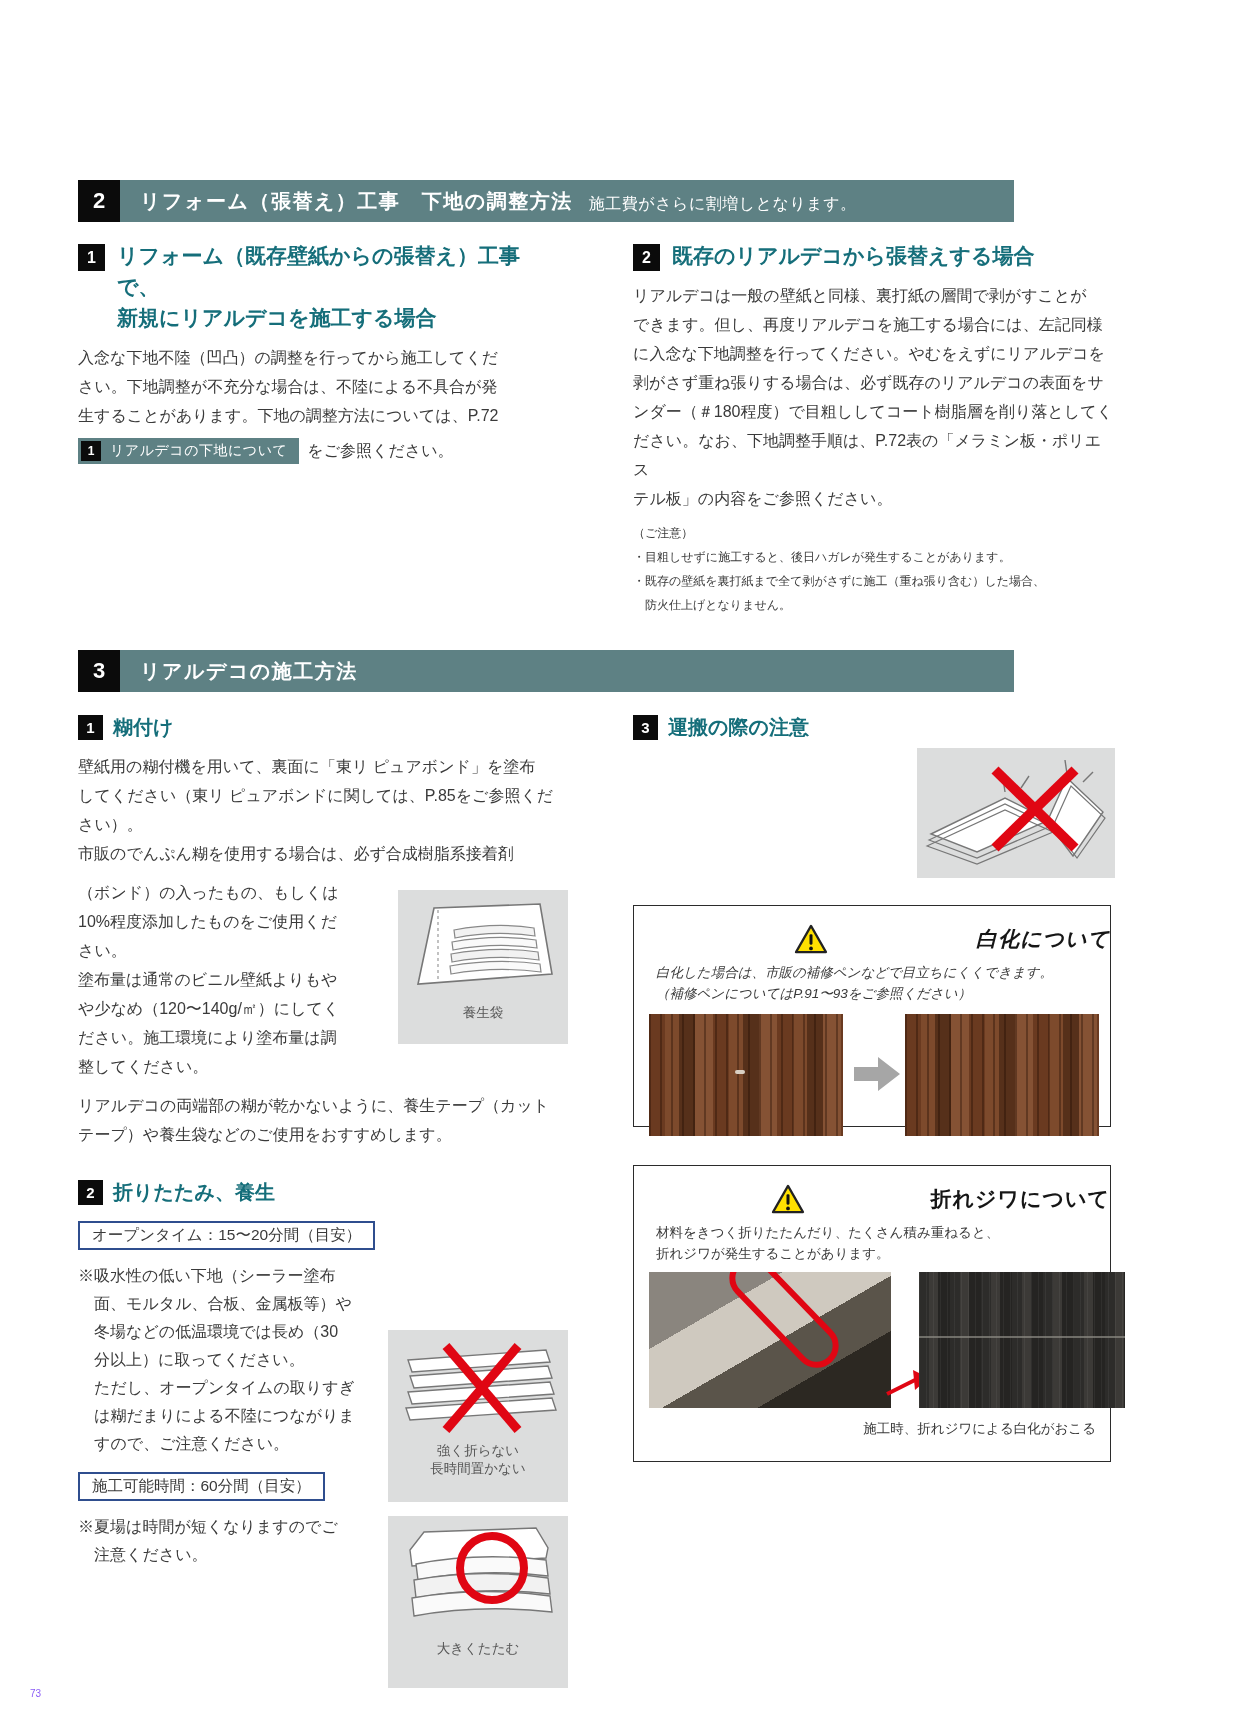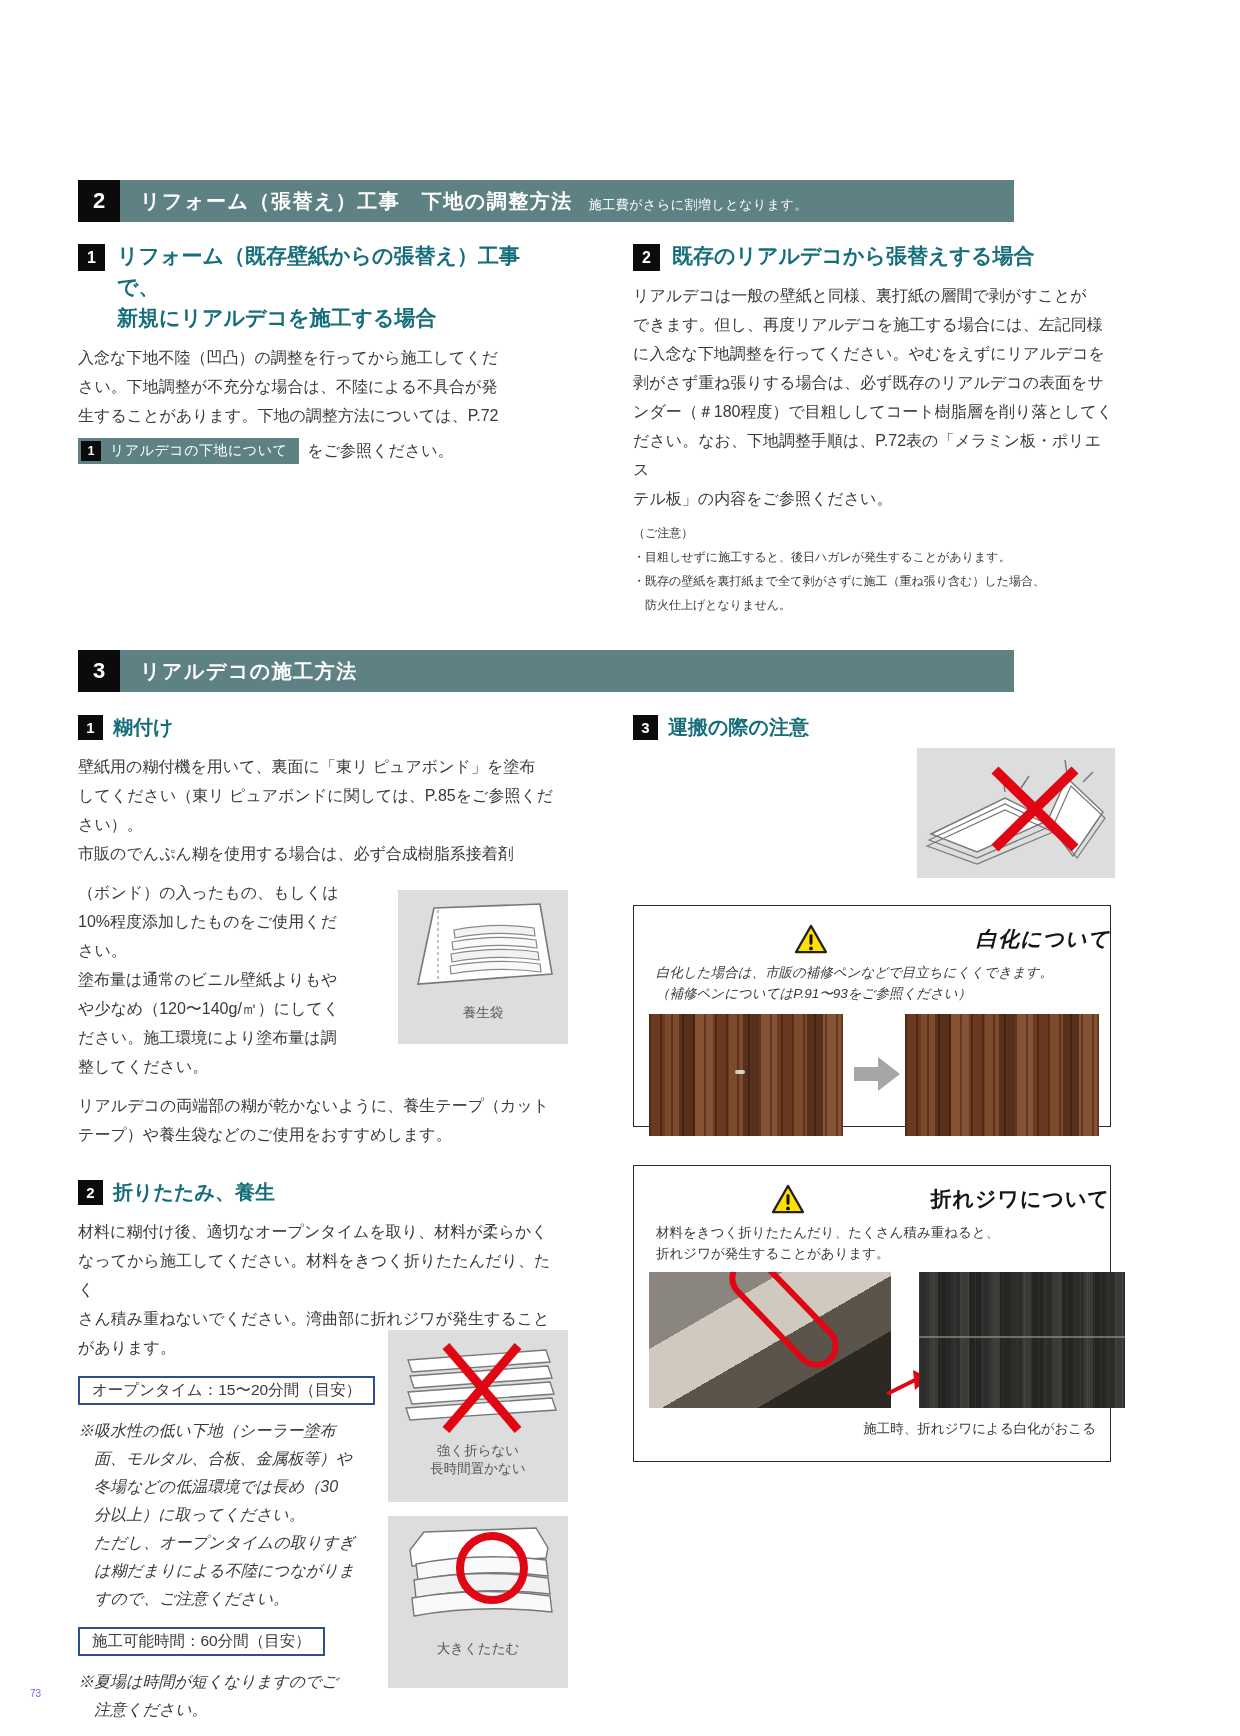--- a/index.html
+++ b/index.html
@@ -14,21 +14,21 @@
   body{margin:0;background:#fff;}
   .page{
     position:relative;width:1240px;height:1736px;background:#ffffff;
     font-family:"Liberation Sans",sans-serif;color:var(--text);overflow:hidden;
   }
   .pre{white-space:pre-line;}
   
   .bar{position:absolute;left:78px;width:936px;height:42px;background:var(--teal_bar);display:flex;align-items:center;}
   .bar-num{width:42px;height:42px;background:#0b0b0b;color:#fff;font-size:22px;font-weight:bold;display:flex;align-items:center;justify-content:center;flex:none;}
   .bar-title{color:#fff;font-size:20px;font-weight:bold;letter-spacing:1.5px;margin-left:20px;}
-  .bar-note{color:#fff;font-size:13px;margin-left:16px;padding-top:7px;letter-spacing:.5px;}
+  .bar-note{color:#fff;font-size:16px;margin-left:16px;padding-top:7px;letter-spacing:.5px;}
   
   .h-row{display:flex;align-items:flex-start;}
   .sq{background:#0b0b0b;color:#fff;font-weight:bold;display:inline-flex;align-items:center;justify-content:center;flex:none;}
   .sq-lg{width:27px;height:27px;font-size:16px;margin:4px 12px 0 0;}
   .sq-md{width:25px;height:25px;font-size:15px;margin:3px 10px 0 0;}
   .sq-sm{width:20px;height:20px;font-size:12px;margin:0 0 0 3px;}
   .h-teal{color:var(--teal_heading);font-size:21px;font-weight:bold;line-height:31px;}
   .h4-teal{color:var(--teal_heading);font-size:20px;font-weight:bold;line-height:30px;}
   
   .sec2-left{position:absolute;left:78px;top:240px;width:466px;}
@@ -43,21 +43,21 @@
   .ref-label{color:#fff;font-size:14px;padding:0 12px 0 9px;letter-spacing:.5px;}
   
   .paste-flow{position:relative;}
   .narrow{width:288px;}
   .img-box{background:var(--img_bg);text-align:center;}
   .img-caption{font-size:13.5px;color:#555;line-height:18px;padding-bottom:8px;}
   .img-yojo{position:absolute;top:106px;right:-10px;width:170px;height:154px;padding-top:10px;margin-top:32px;}
   
   .fold-h4{margin-top:28px;}
   .time-box{display:inline-block;border:2px solid var(--navy_border);font-size:15.5px;padding:2px 12px;margin-top:14px;color:var(--text);}
-  .note-block{font-size:16px;line-height:28px;margin-top:12px;width:300px;font-style:italic;}
+  .note-block{font-size:16px;line-height:28px;margin-top:12px;width:300px;}
   .img-fold1{position:absolute;left:310px;top:618px;width:180px;height:172px;padding-top:8px;}
   .img-fold2{position:absolute;left:310px;top:804px;width:180px;height:172px;padding-top:8px;}
   
   .transport-flow{position:relative;min-height:172px;}
   .transport-flow .body{width:284px;}
   .img-transport{position:absolute;right:0;top:6px;width:198px;height:130px;}
   
   .warn-box{position:absolute;left:0;width:478px;border:1.5px solid #2b2b2b;background:#fff;}
   .box-whitening{top:193px;height:222px;font-style:italic;}
   .box-crease{top:453px;height:297px;}
@@ -171,24 +171,20 @@
           <path d="M42 66 Q88 58 132 64 L133 72 Q88 66 43 74 Z" fill="#fafafa" stroke="#888" stroke-width="1.2"></path>
         </svg>
         <div class="img-caption">養生袋</div>
       </div>
     </div>
 
     <div class="h-row fold-h4">
       <span class="sq sq-md">2</span>
       <span class="h4-teal">折りたたみ、養生</span>
     </div>
-    <p class="body pre">材料に糊付け後、適切なオープンタイムを取り、材料が柔らかく
-なってから施工してください。材料をきつく折りたたんだり、たく
-さん積み重ねないでください。湾曲部に折れジワが発生すること
-があります。</p>
     <div class="time-box">オープンタイム：15〜20分間（目安）</div>
     <p class="body pre note-block">※吸水性の低い下地（シーラー塗布
 　面、モルタル、合板、金属板等）や
 　冬場などの低温環境では長め（30
 　分以上）に取ってください。
 　ただし、オープンタイムの取りすぎ
 　は糊だまりによる不陸につながりま
 　すので、ご注意ください。</p>
     <div class="time-box">施工可能時間：60分間（目安）</div>
     <p class="body pre note-block">※夏場は時間が短くなりますのでご

